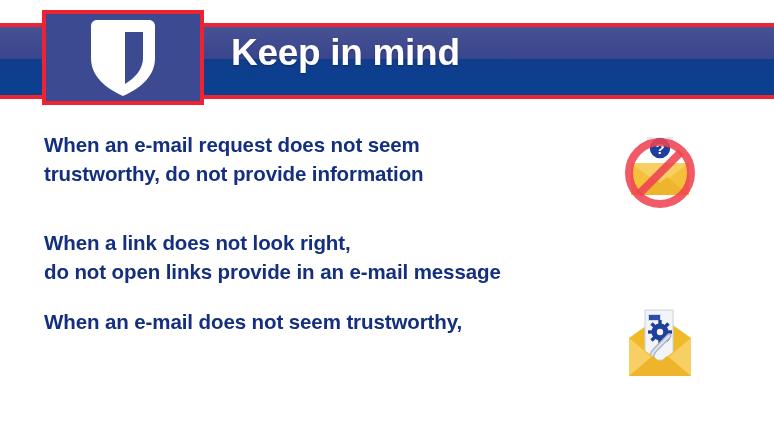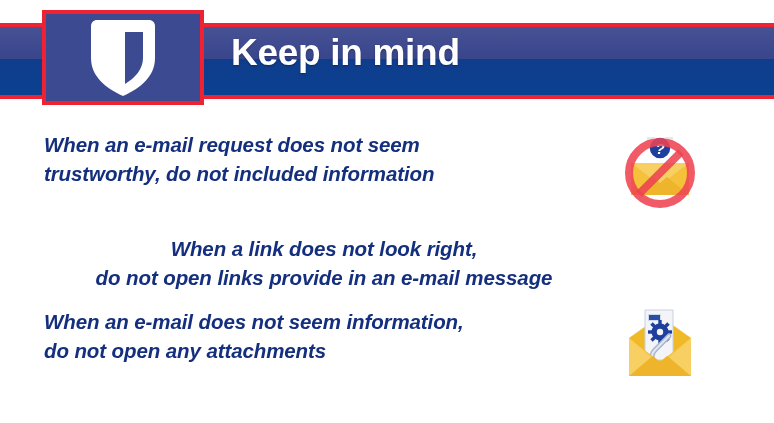--- a/index.html
+++ b/index.html
@@ -90,34 +90,33 @@
     justify-content: center;
   }
 
   
   .content {
     position: absolute;
     left: 0;
     top: 99px;
     width: 774px;
     height: 324px;
-    font-style: italic;
   }
   .tip {
     position: absolute;
     left: 44px;
     width: 560px;
     color: #142f7d;
     font-size: 20.5px;
     font-weight: bold;
     line-height: 1.42;
     letter-spacing: -0.1px;
   }
   .tip-1 { top: 31px; }
-  .tip-2 { top: 135px; text-align: center; }
+  .tip-2 { top: 129px; }
   .tip-3 { top: 208px; }
   .tip .line { display: block; white-space: nowrap; }
 
   
   .icon-slot {
     position: absolute;
     left: 617px;
     width: 86px;
     height: 86px;
   }
@@ -145,31 +144,30 @@
                  C70 58 56 70 38 78 C20 70 6 58 6 40 Z" fill="#ffffff"></path>
         <path d="M40 14 L58 14 L58 40 C58 51 50 60 40 66 Z" fill="#3b4a91"></path>
       </svg>
     </div>
   </div>
 
   <div class="content">
 
     <div class="tip tip-1">
       <span class="line">When an e-mail request does not seem</span>
-      <span class="line">trustworthy, do not included information</span>
+      <span class="line">trustworthy, do not provide information</span>
     </div>
 
     <div class="tip tip-2">
       <span class="line">When a link does not look right,</span>
       <span class="line">do not open links provide in an e-mail message</span>
     </div>
 
     <div class="tip tip-3">
-      <span class="line">When an e-mail does not seem information,</span>
-      <span class="line">do not open any attachments</span>
+      <span class="line">When an e-mail does not seem trustworthy,</span>
     </div>
 
     <div class="icon-slot icon-1">
       <svg viewBox="0 0 86 86" aria-hidden="true">
 
         <path d="M30 12 L56 12 L56 48 L30 48 Z" fill="#ffffff"></path>
         <path d="M30 12 L56 12 L56 17 L30 17 Z" fill="#e4e8ef"></path>
 
         <path d="M14 38 L72 38 L72 70 L14 70 Z" fill="#f5c13a"></path>
         <path d="M14 38 L43 60 L72 38 Z" fill="#f7cf63"></path>

